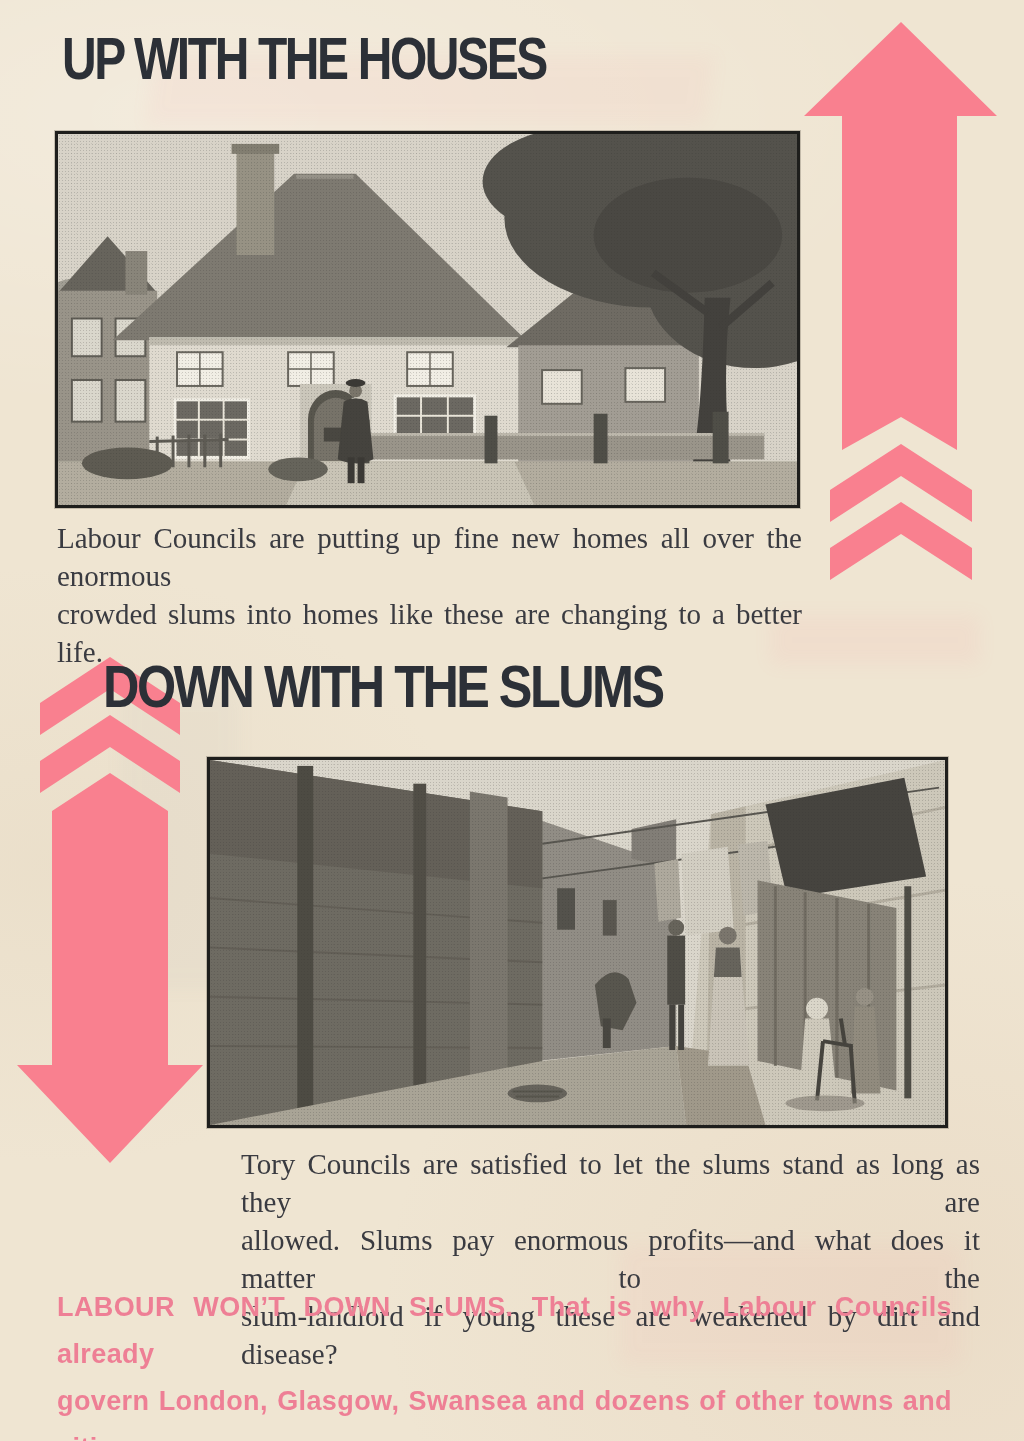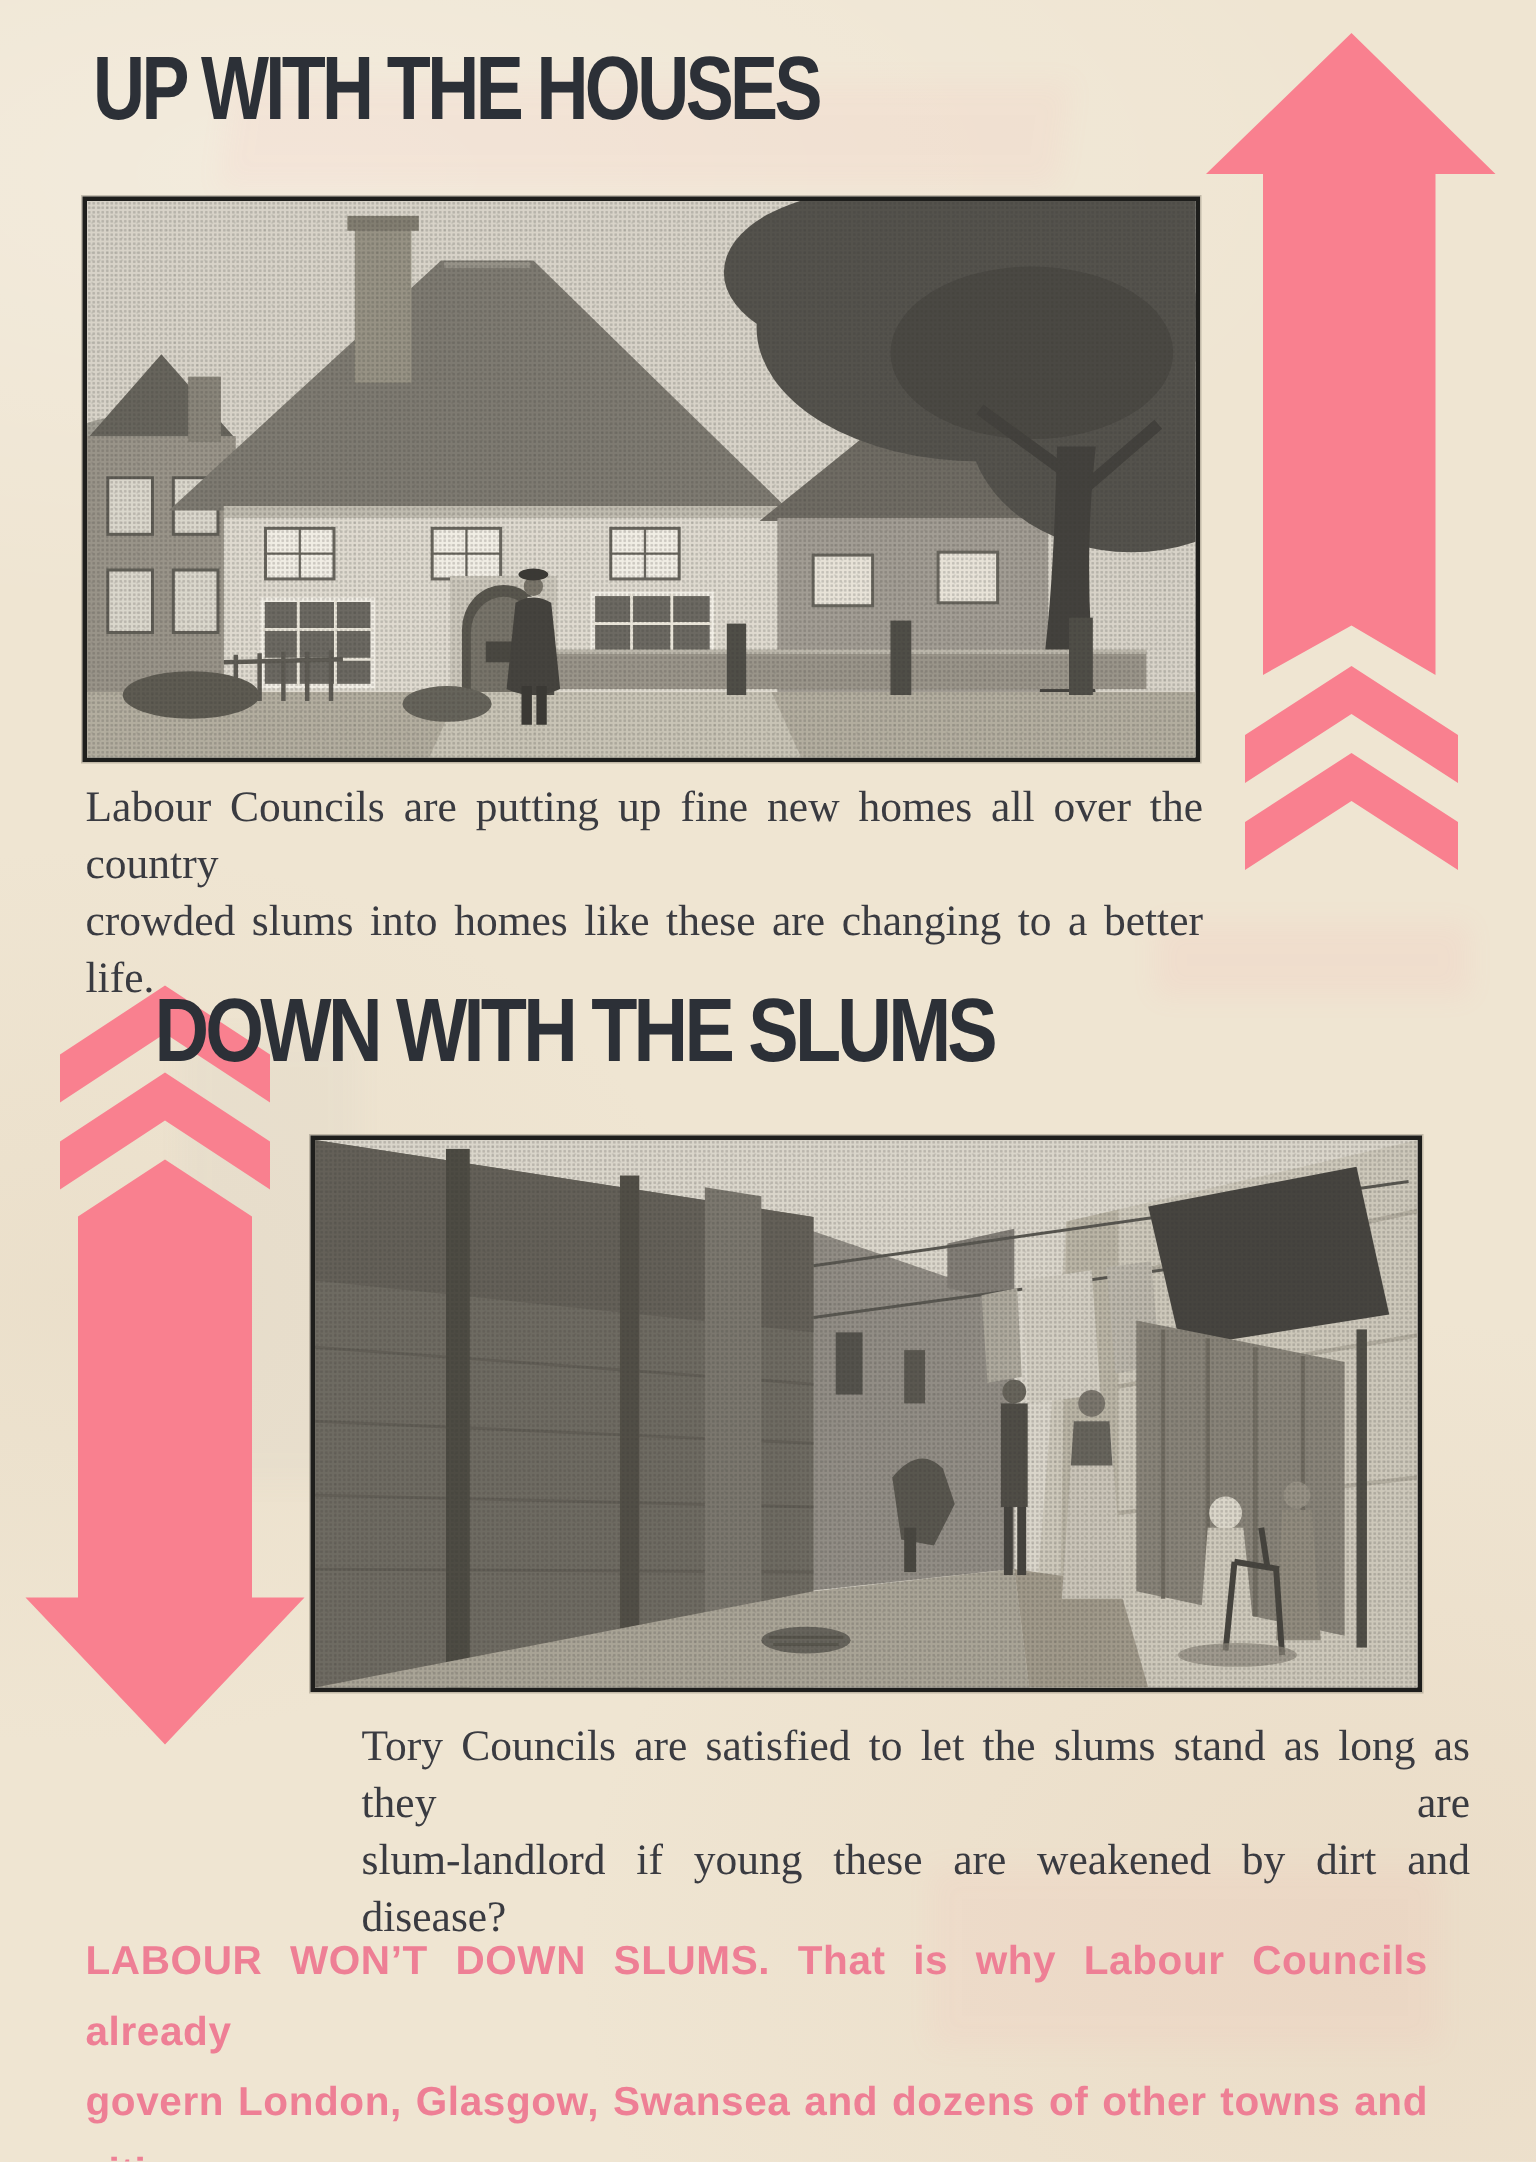--- a/index.html
+++ b/index.html
@@ -220,21 +220,21 @@
       <ellipse cx="300" cy="251" rx="10" ry="4" fill="#23221f"></ellipse>
       <rect x="296" y="266" width="8" height="7" fill="#e8e4da"></rect>
       <path d="M288 270 Q300 263 312 270 L318 328 Q300 336 282 328 Z" fill="#2e2d29"></path>
       <rect x="292" y="326" width="7" height="26" fill="#23221f"></rect>
       <rect x="302" y="326" width="7" height="26" fill="#23221f"></rect>
     </g>
   </svg>
 </div>
 
 <div class="caption" id="houses-caption">
-  <div class="line just">Labour Councils are putting up fine new homes all over the country</div>
+  <div class="line just">Labour Councils are putting up fine new homes all over the enormous</div>
   <div class="line">crowded slums into homes like these are changing to a better life.</div>
 </div>
 
 <h1 class="headline" id="headline-slums"><span class="squeeze">DOWN WITH THE SLUMS</span></h1>
 
 <div class="photo-frame halftone" id="slums-photo-frame" role="img" aria-label="A cramped slum alley: dark brick walls, washing strung overhead, women and children among sheds and clutter">
   <svg viewBox="0 0 741 370" preserveAspectRatio="none">
     <rect width="741" height="370" fill="#d8d4ca"></rect>
 
     <polygon points="330,60 470,108 470,290 330,305" fill="#85817a"></polygon>
@@ -306,20 +306,21 @@
         <line x1="618" y1="285" x2="648" y2="290"></line>
           <line x1="636" y1="262" x2="640" y2="288"></line>
       </g>
       <ellipse cx="620" cy="348" rx="40" ry="8" fill="#7e796d" opacity=".7"></ellipse>
     </g>
   </svg>
 </div>
 
 <div class="caption" id="slums-caption">
   <div class="line just">Tory Councils are satisfied to let the slums stand as long as they are</div>
+  <div class="line just">allowed.  Slums pay enormous profits—and what does it matter to the</div>
   <div class="line">slum-landlord if young these are weakened by dirt and disease?</div>
 </div>
 
 <div class="footer">
   <div class="line just">LABOUR WON’T DOWN SLUMS.  That is why Labour Councils already</div>
   <div class="line just">govern London, Glasgow, Swansea and dozens of other towns and cities.</div>
 
 </div>
 
 </body></html>

